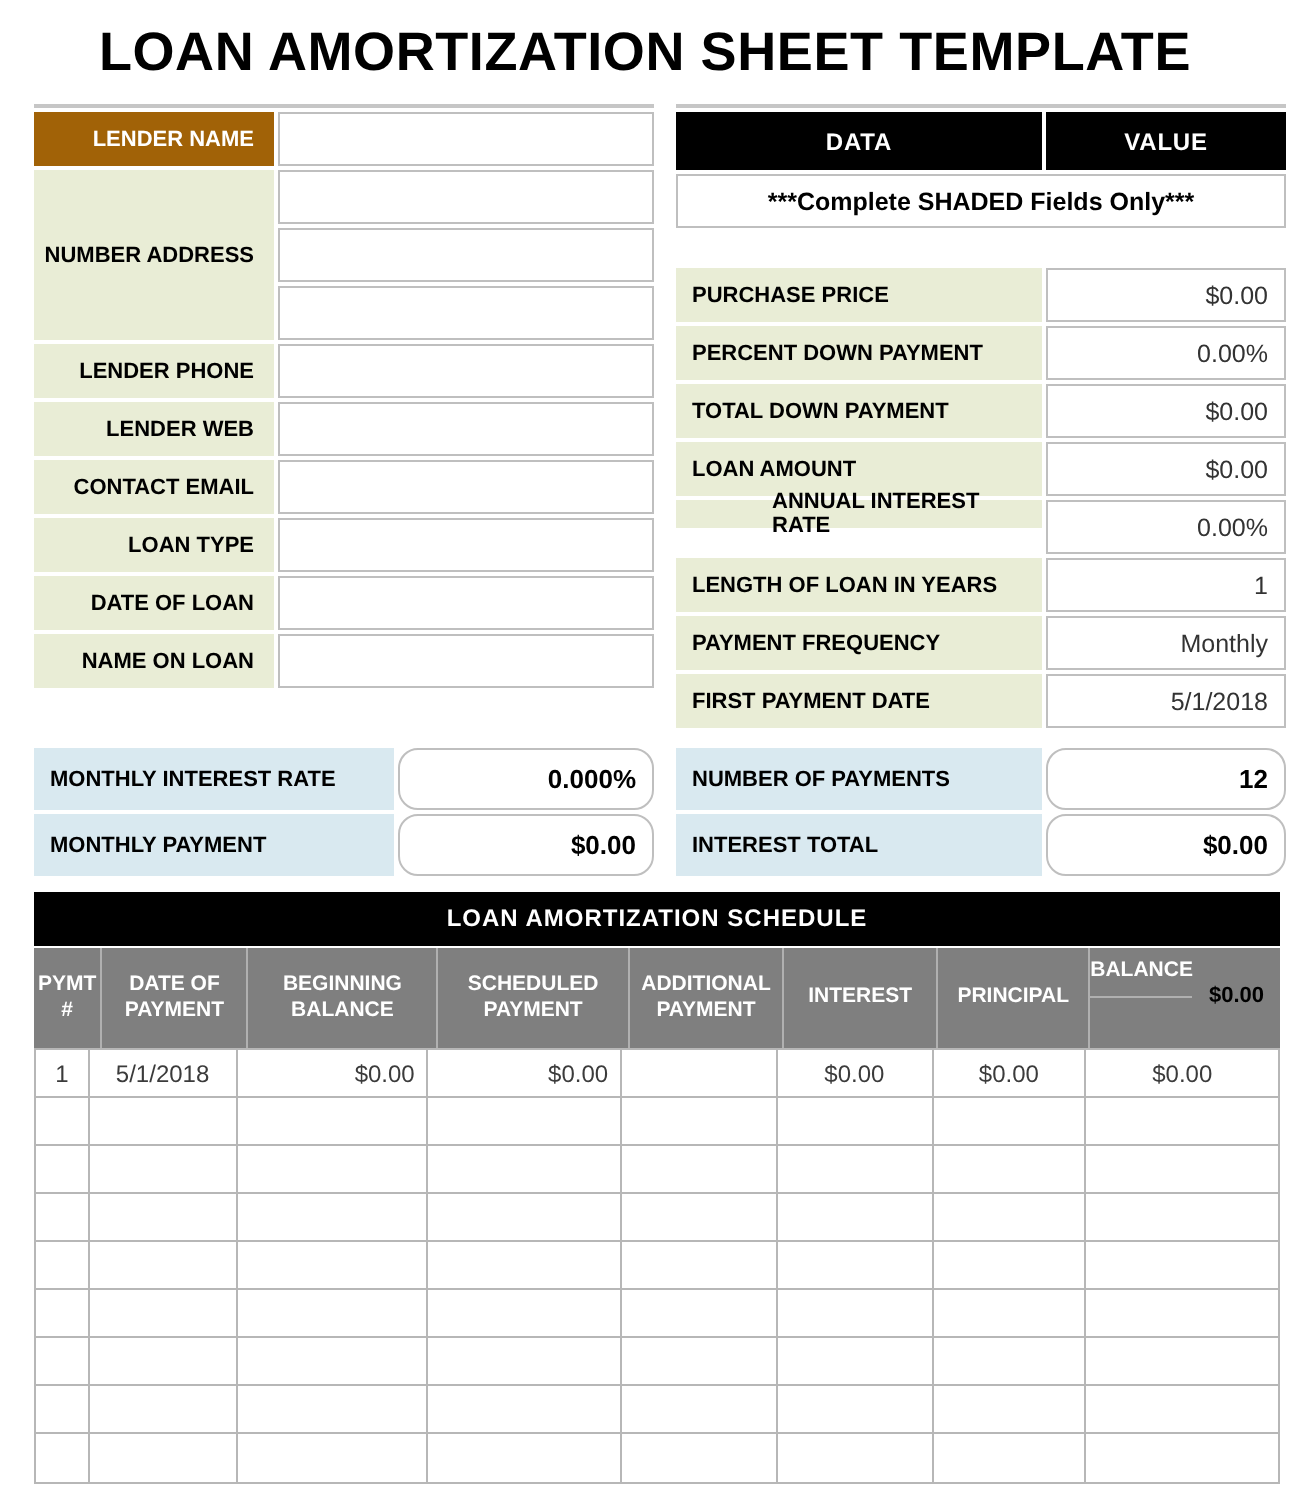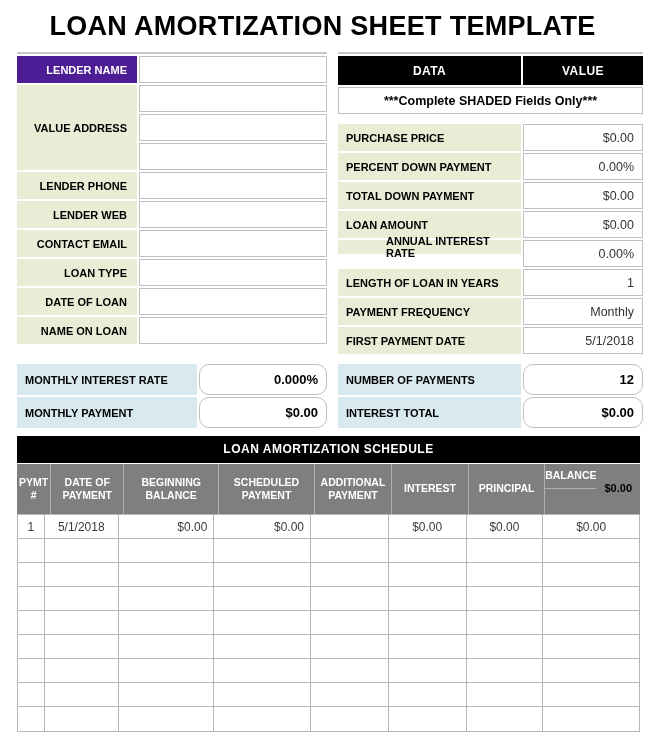--- a/index.html
+++ b/index.html
@@ -13,21 +13,21 @@
   .panel-left{width:310px;}
   .panel-right{width:305px;}
   .rule-top{border-top:2px solid #c6c6c6;padding-top:2px;}
 
   .two-col{display:flex;gap:2px;}
   .col-labels{display:flex;flex-direction:column;gap:2px;width:120px;}
   .col-values{display:flex;flex-direction:column;gap:2px;width:188px;}
 
   .lbl{background:#e9edd6;font-weight:700;font-size:11px;color:#000;
        display:flex;align-items:center;box-sizing:border-box;}
-  .lbl.black{background:#4c1d95;color:#fff;}
+  .lbl.black{background:#a16207;color:#fff;}
   .lbl.r{justify-content:flex-end;padding-right:10px;text-align:right;}
   .lbl.l{justify-content:flex-start;padding-left:8px;}
   .lbl-blue{background:#d9e9f0;}
 
   .cellbox{border:1px solid #bfbfbf;background:#fff;box-sizing:border-box;height:27px;}
   .val{font-size:12.5px;color:#333;display:flex;align-items:center;
        justify-content:flex-end;padding:0 8px;}
   .val-bold{font-weight:700;font-size:13px;color:#000;border-radius:10px;}
 
   .drow{display:flex;gap:2px;margin-bottom:2px;}
@@ -70,21 +70,21 @@
 </head>
 <body>
 
 <div class="title">LOAN AMORTIZATION SHEET TEMPLATE</div>
 
 <div class="top">
   <div class="panel-left rule-top">
     <div class="two-col">
       <div id="lender-labels" class="col-labels">
           <div class="lbl r black" style="height: 27px;">LENDER NAME</div>
-          <div class="lbl r" style="height: 85px;">VALUE ADDRESS</div>
+          <div class="lbl r" style="height: 85px;">NUMBER ADDRESS</div>
           <div class="lbl r" style="height: 27px;">LENDER PHONE</div>
           <div class="lbl r" style="height: 27px;">LENDER WEB</div>
           <div class="lbl r" style="height: 27px;">CONTACT EMAIL</div>
           <div class="lbl r" style="height: 27px;">LOAN TYPE</div>
           <div class="lbl r" style="height: 27px;">DATE OF LOAN</div>
           <div class="lbl r" style="height: 27px;">NAME ON LOAN</div>
         </div>
       <div id="lender-values" class="col-values">
           <div class="cellbox val"></div>
           <div class="cellbox val"></div>
@@ -98,21 +98,21 @@
           <div class="cellbox val"></div>
         </div>
     </div>
   </div>
 
   <div class="panel-right rule-top">
     <div class="drow">
       <div class="hcell" style="width:183px">DATA</div>
       <div class="hcell" style="width:120px">VALUE</div>
     </div>
-    <div class="note cellbox" style="margin-bottom:10px">***Complete SHADED Fields Only***</div>
+    <div class="note cellbox" style="margin-bottom:20px">***Complete SHADED Fields Only***</div>
     <div id="data-rows">
         <div class="drow">
           <div class="lbl l" style="width: 183px; height: 27px;">PURCHASE PRICE</div>
           <div class="cellbox val" style="width: 120px;">$0.00</div>
         </div>
         <div class="drow">
           <div class="lbl l" style="width: 183px; height: 27px;">PERCENT DOWN PAYMENT</div>
           <div class="cellbox val" style="width: 120px;">0.00%</div>
         </div>
         <div class="drow">

